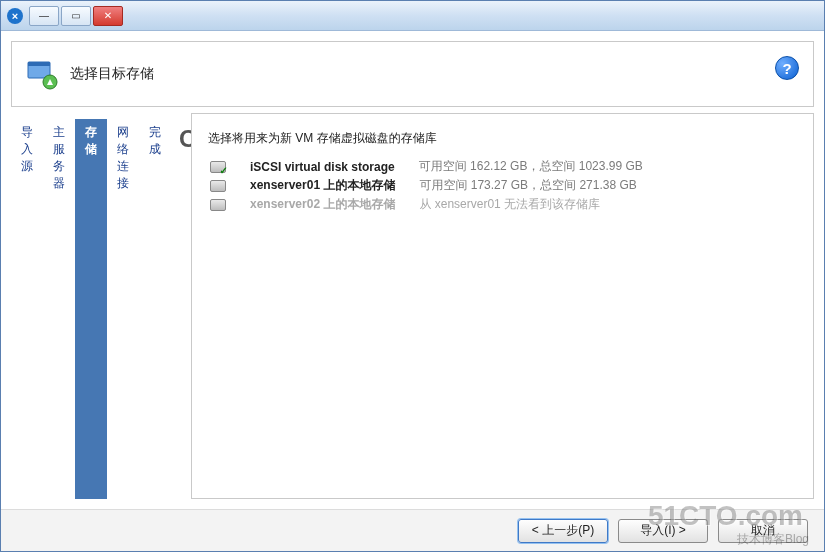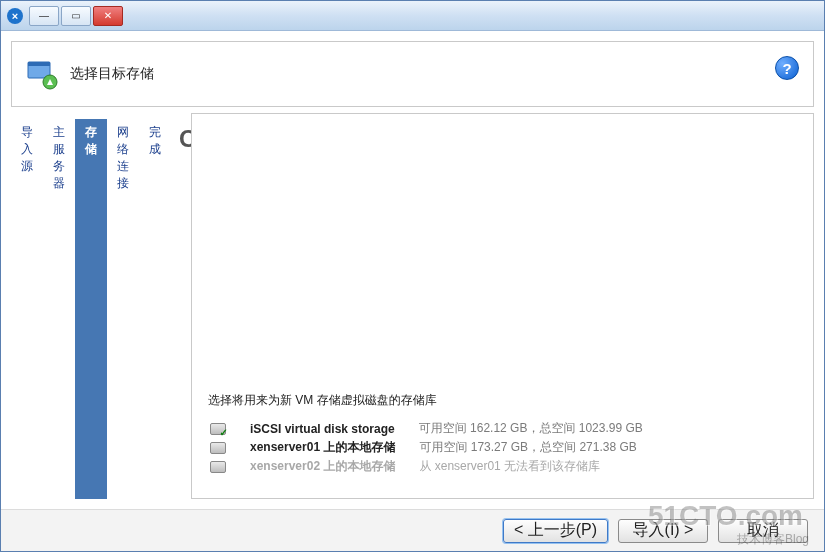--- a/index.html
+++ b/index.html
@@ -111,25 +111,24 @@
     letter-spacing: 2px;
     color: #555;
     font-weight: bold;
     padding: 6px 8px 12px 8px;
   }
   .brand .dot { color: #d13c1d; }
   .content {
     flex: 1;
     border: 1px solid #c9c9c9;
     background: #fff;
-    padding: 22px 16px;
+    padding: 16px 16px;
     display: flex;
     flex-direction: column;
     min-width: 0;
-    justify-content: flex-end;
   }
   .content-title { font-size: 12px; color: #222; margin-bottom: 10px; }
   .storage-list { }
   .storage-row {
     display: flex;
     align-items: center;
     gap: 24px;
     padding: 1px 2px;
     white-space: nowrap;
     cursor: pointer;
@@ -165,21 +164,21 @@
     padding: 0 16px;
     background: #f3f3f3;
   }
   .btn {
     min-width: 90px;
     height: 24px;
     border: 1px solid #8a8a8a;
     border-radius: 3px;
     background: linear-gradient(to bottom,#fefefe,#e2e2e2);
     display: flex; align-items: center; justify-content: center;
-    font-size: 16px;
+    font-size: 12px;
     color: #222;
     cursor: pointer;
     padding: 0 10px;
   }
   .btn.primary {
     border-color: #3f79c7;
     box-shadow: 0 0 0 1px #94c1f0;
   }
   .watermark {
     position: absolute;

